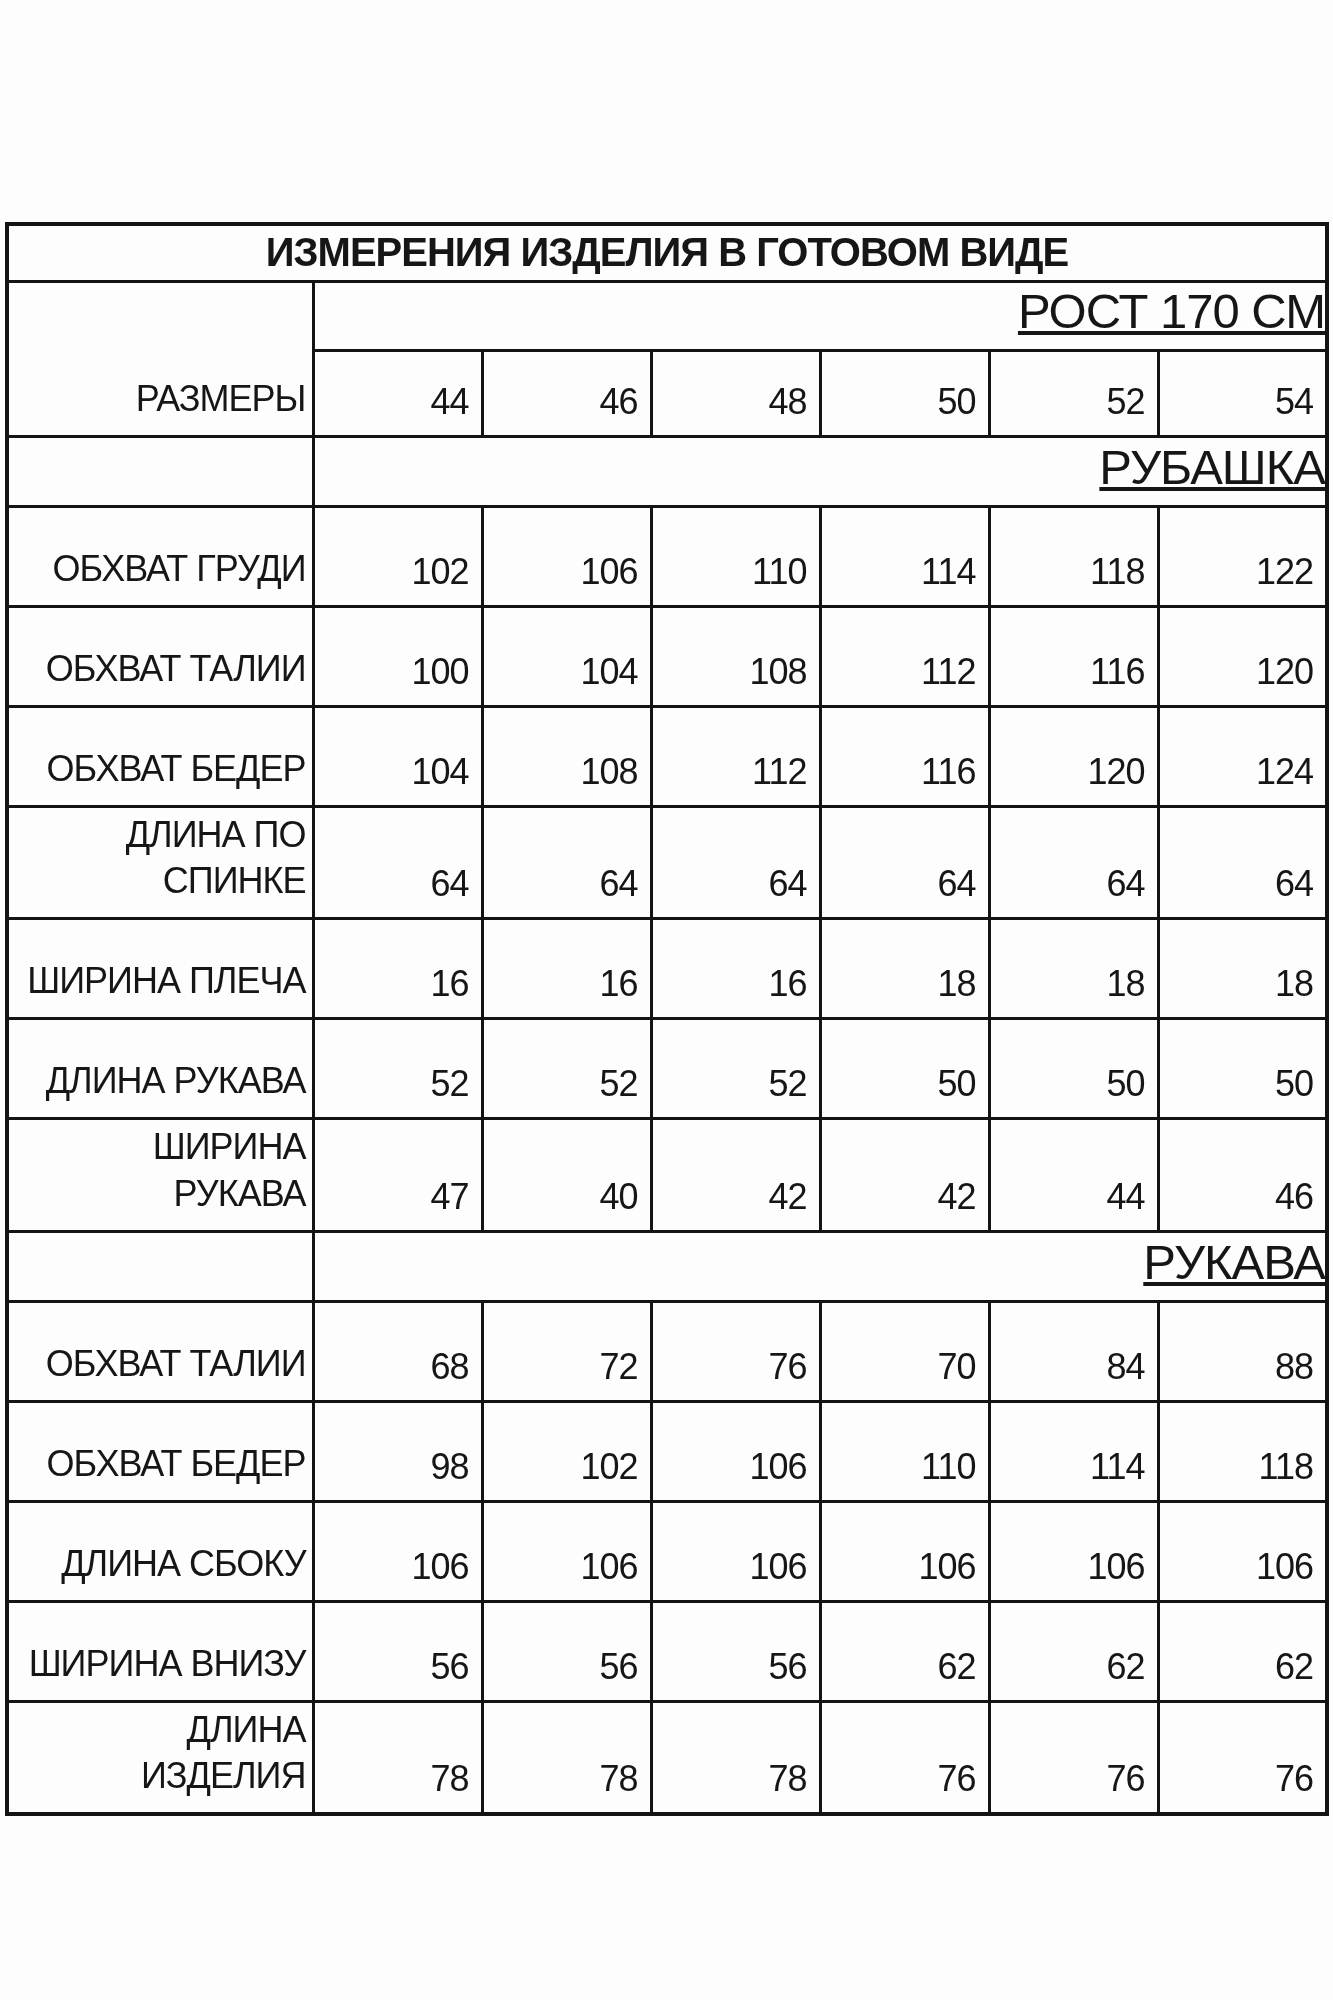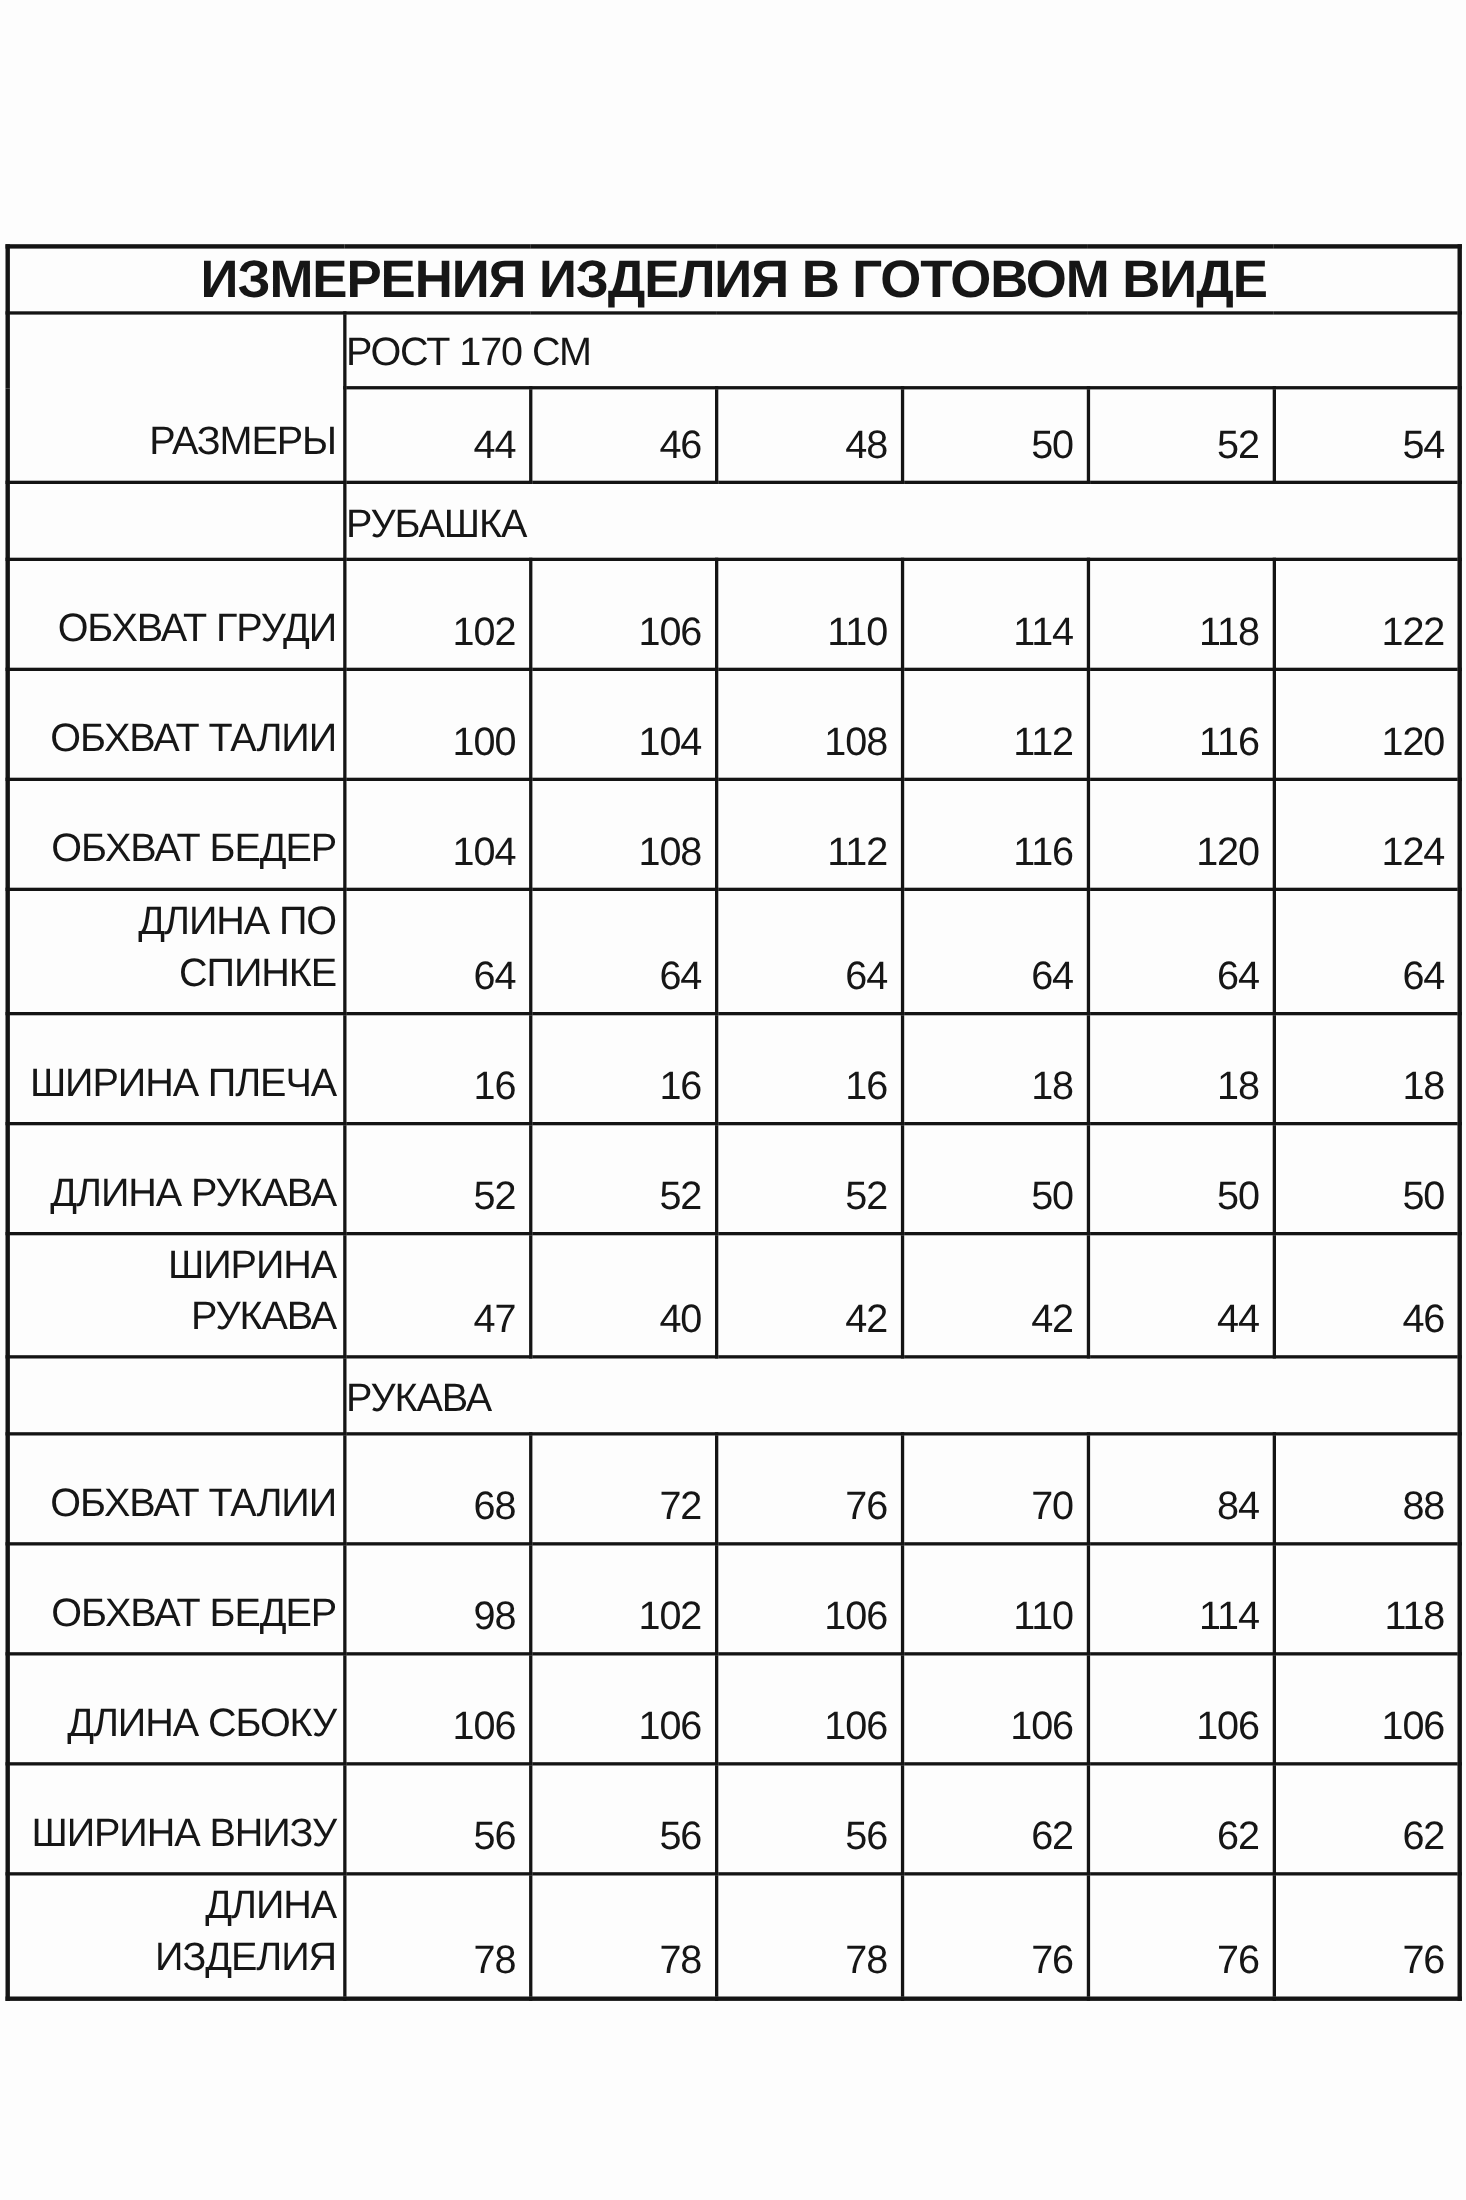--- a/index.html
+++ b/index.html
@@ -30,29 +30,30 @@
   }
   tr.r-title   { height: 57px; }
   tr.r-rost    { height: 68px; }
   tr.r-sizes   { height: 86px; }
   tr.r-section { height: 70px; }
   tr.r-data    { height: 100px; }
   td.title {
     text-align: center;
     vertical-align: middle;
     font-weight: bold;
-    font-size: 48px;
+    font-size: 40px;
     letter-spacing: -1px;
   }
   td.section {
-    text-align: left;
+    text-align: right;
     vertical-align: bottom;
-    font-size: 36px;
+    font-size: 49px;
     letter-spacing: -1px;
     padding: 0 0 10px 0;
+    text-decoration: underline;
   }
   td.label {
     text-align: right;
     vertical-align: bottom;
     font-size: 36px;
     letter-spacing: -1px;
     padding: 4px 6px 12px 8px;
     white-space: pre-line;
     line-height: 1.3;
   }

